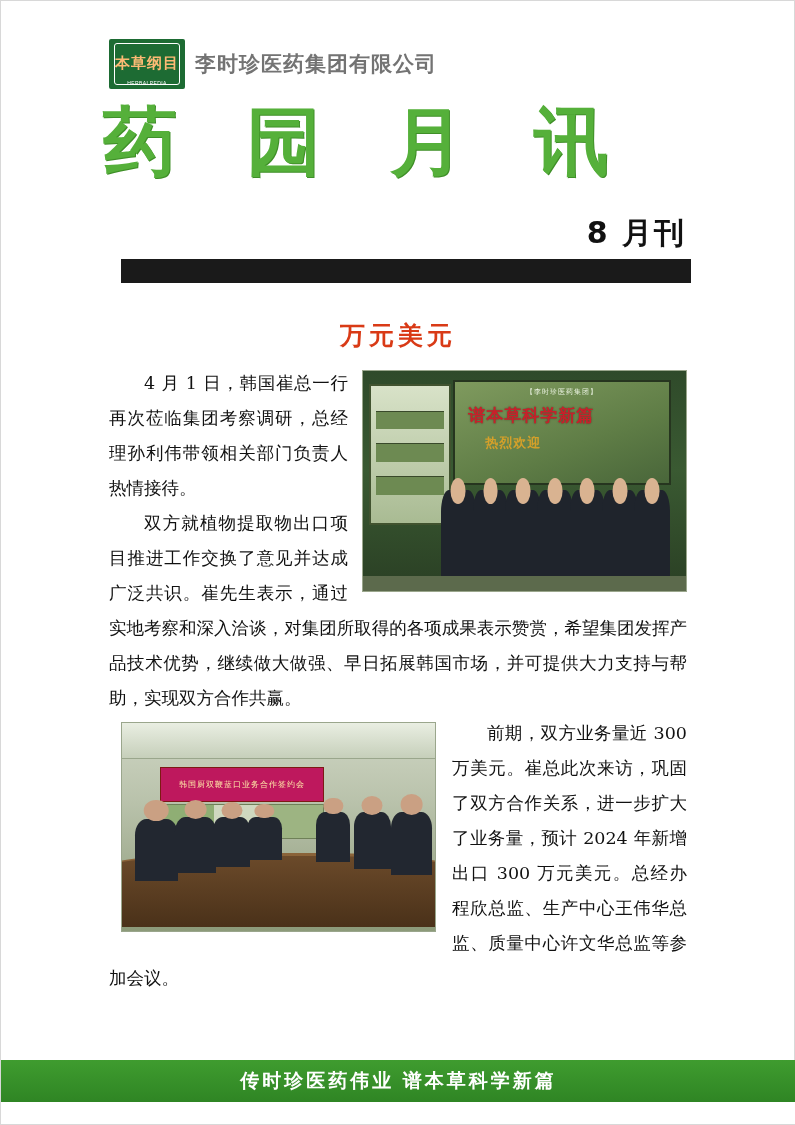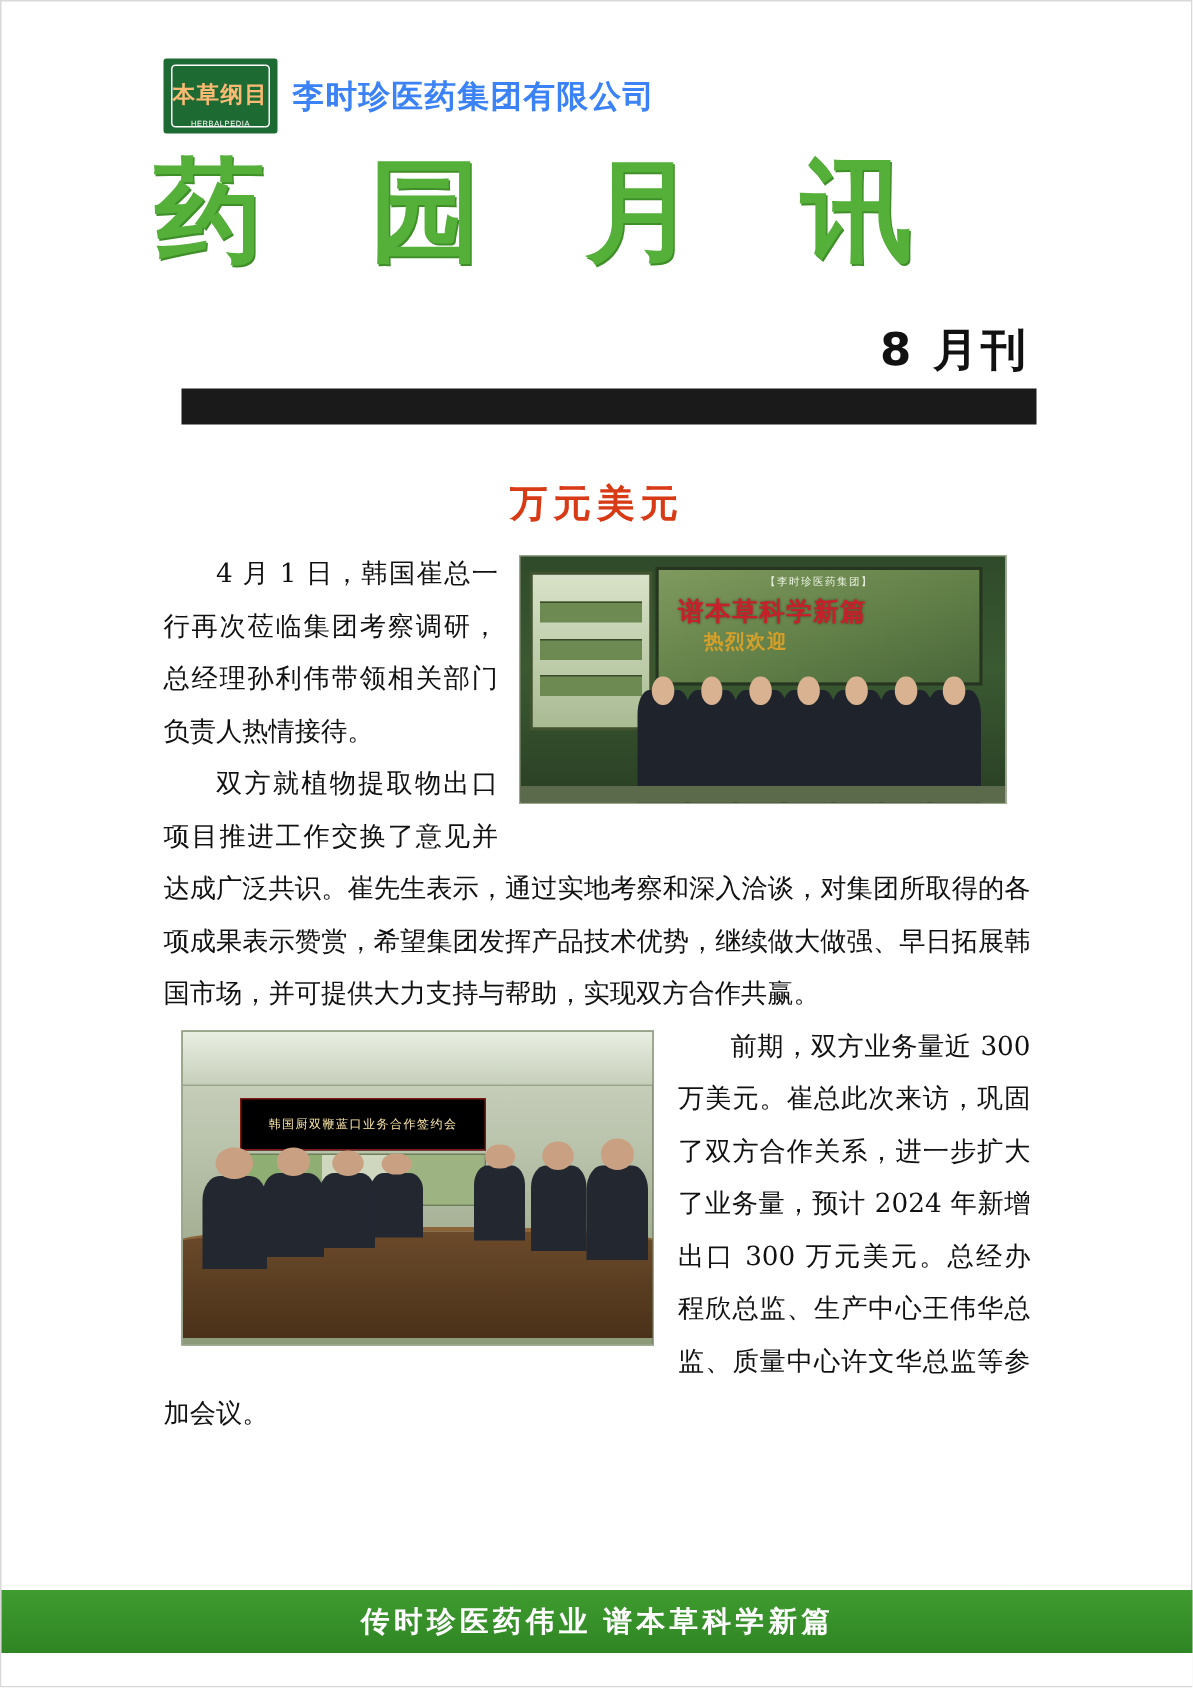--- a/index.html
+++ b/index.html
@@ -83,21 +83,21 @@
     font-size: 5px;
     letter-spacing: 0.4px;
     color: #ffffff;
     font-family: "Liberation Sans", sans-serif;
   }
 
   .company-name {
     font-family: "DejaVu Sans", "Liberation Sans", sans-serif;
     font-weight: bold;
     font-size: 21px;
-    color: #3b82f6;
+    color: #737373;
     letter-spacing: 1px;
     white-space: nowrap;
   }
 
   .title-main {
     position: absolute;
     left: 0;
     top: 100px;
     width: 629px;
     text-align: right;
@@ -165,22 +165,22 @@
   .photo {
     position: relative;
     background: #4a5a3a;
     overflow: hidden;
     border: 1px solid #9aa68c;
     box-sizing: border-box;
   }
   .photo-right {
     float: right;
     width: 325px;
-    height: 166px;
-    margin: 4px 16px 6px 14px;
+    height: 222px;
+    margin: 4px 0 6px 14px;
   }
   .photo-left {
     float: left;
     width: 315px;
     height: 210px;
     margin: 6px 16px 6px 12px;
   }
 
   
   .p1-bg {
@@ -290,21 +290,21 @@
     position: absolute; left:0; top:0; width:100%; height:17%;
     background: linear-gradient(180deg,#e9eee2,#c6cfba);
     border-bottom: 1px solid #9aa68c;
   }
   .p2-banner {
     position: absolute;
     left: 12%;
     top: 21%;
     width: 52%;
     height: 16%;
-    background: #000000;
+    background: #be185d;
     border: 1px solid #7d1a14;
     color: #ffe9a8;
     font-size: 8px;
     font-family: "DejaVu Serif", serif;
     display: flex;
     align-items: center;
     justify-content: center;
     letter-spacing: 1px;
     text-align: right;
     white-space: nowrap;
@@ -352,21 +352,21 @@
     left: 0;
     bottom: 22px;
     width: 795px;
     height: 42px;
     background: linear-gradient(180deg,#3f9c2f,#2f8524);
     display: flex;
     align-items: center;
     justify-content: center;
   }
   .footer-text {
-    font-family: Liberation Serif, serif;
+    font-family: Liberation Sans, sans-serif;
     font-weight: bold;
     font-size: 19px;
     color: #ffffff;
     letter-spacing: 3px;
   }
   .footer-strip {
     position: absolute;
     left: 0;
     bottom: 0;
     width: 795px;

